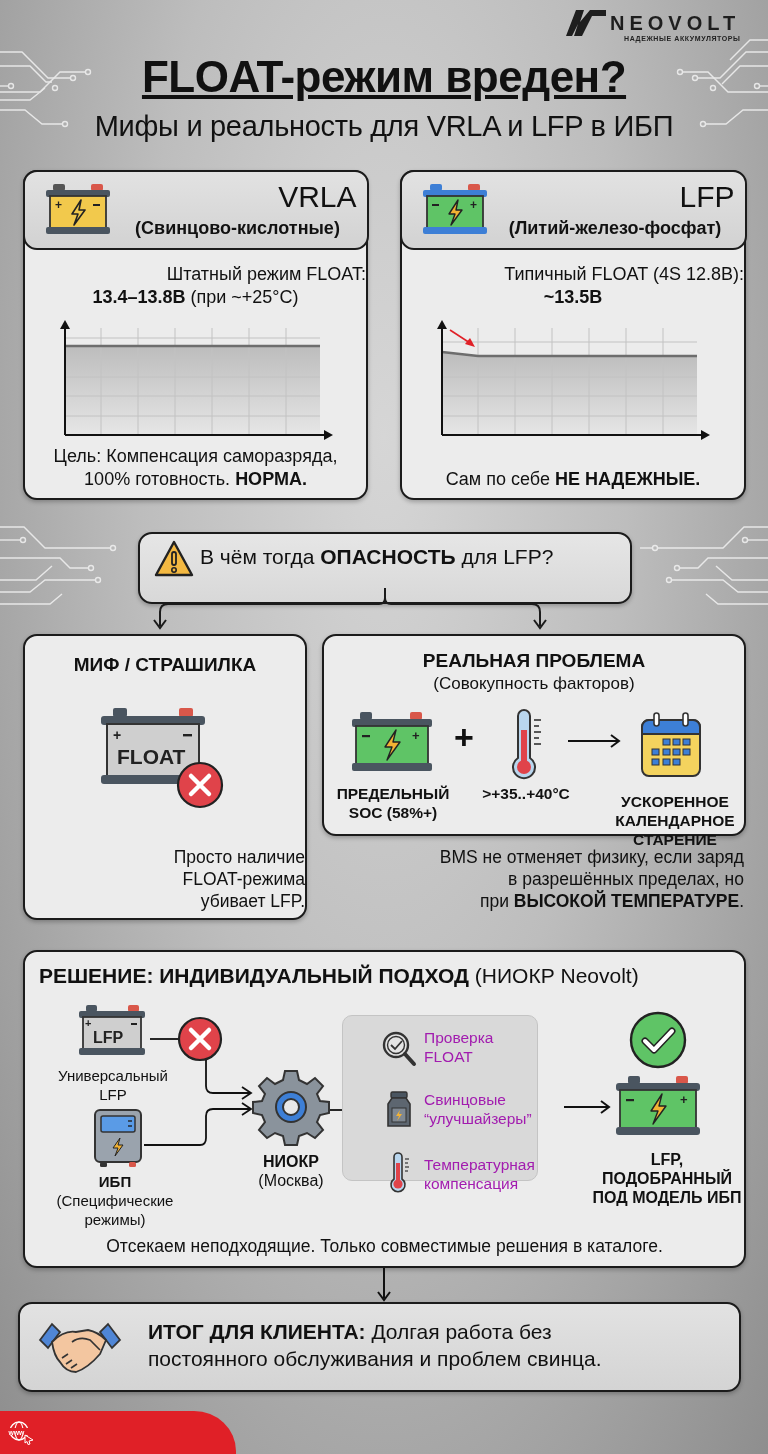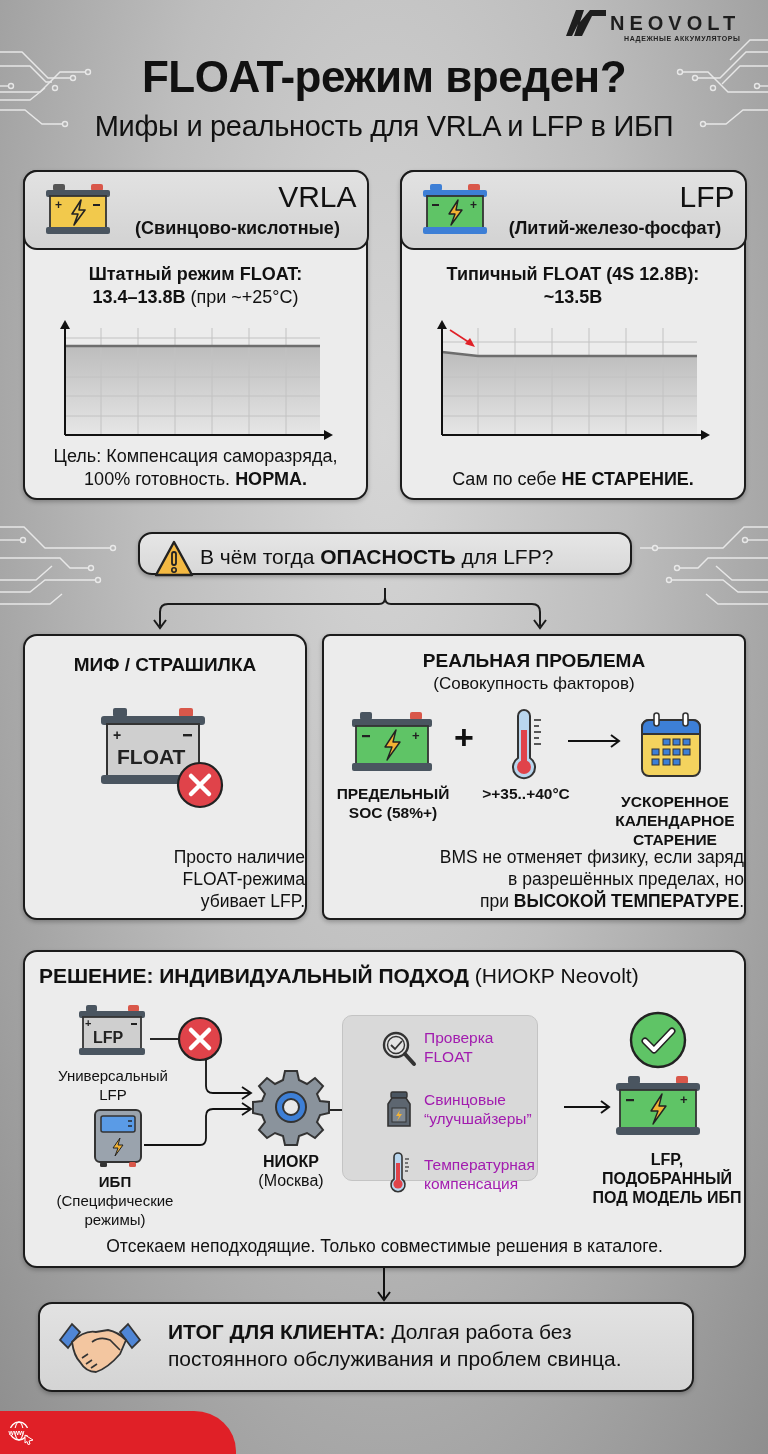--- a/index.html
+++ b/index.html
@@ -20,33 +20,33 @@
   }
   b, .b { font-weight: 700; }
 
   
   .logo { position: absolute; right: 22px; top: 8px; width: 180px; height: 36px; }
   .logo-mark { position: absolute; left: 0; top: 2px; width: 40px; height: 26px; }
   .logo-word { position: absolute; left: 44px; top: 4px; font-size: 20px; font-weight: 700; letter-spacing: 5px; color: #1e1e1e; }
   .logo-tag { position: absolute; left: 58px; top: 27px; font-size: 7px; font-weight: 700; letter-spacing: 0.6px; color: #222; }
 
   
-  .title { position: absolute; left: 0; width: 768px; top: 52px; font-size: 44px; font-weight: 700; text-align: center; letter-spacing: -0.5px; }
+  .title { position: absolute; left: 0; width: 768px; top: 52px; font-size: 44px; font-weight: 700; text-align: center; letter-spacing: -0.5px; text-decoration: underline; }
   .subtitle { position: absolute; left: 0; width: 768px; top: 110px; font-size: 29px; text-align: center; letter-spacing: -0.3px; }
 
   
   .cmp-head {
     position: absolute; left: -2.5px; top: -2.5px; right: -2.5px; height: 80px;
     border: 2.5px solid #1b1b1b; border-radius: 14px;
     background: linear-gradient(#e2e2e2, #d2d2d2);
   }
   .cmp-name { position: absolute; left: 100px; right: 10px; top: 8px; font-size: 30px; font-weight: 400; text-align: right; }
   .cmp-sub { position: absolute; left: 90px; right: 6px; top: 46px; font-size: 18px; font-weight: 700; text-align: center; }
   .cmp-icon { position: absolute; left: 18px; top: 10px; width: 70px; height: 58px; }
-  .cmp-l1 { position: absolute; left: 0; right: 0; top: 92px; font-size: 18px; text-align: center; font-weight: bold; }
+  .cmp-l1 { position: absolute; left: 0; right: 0; top: 92px; font-size: 18px; text-align: right; }
   .cmp-l2 { position: absolute; left: 0; right: 0; top: 115px; font-size: 18px; text-align: center; }
   .cmp-chart { position: absolute; left: 28px; top: 148px; width: 280px; height: 122px; }
   .cmp-f1 { position: absolute; left: 0; right: 0; top: 274px; font-size: 18px; text-align: center; }
   .cmp-f2 { position: absolute; left: 0; right: 0; top: 297px; font-size: 18px; text-align: center; }
 
   
   .q-card { border-radius: 14px; }
   .q-text { position: absolute; left: 60px; right: 10px; top: 11px; font-size: 21px; }
 
   
@@ -217,24 +217,24 @@
         <line x1="12" y1="96" x2="267" y2="96"></line>
     </g>
     <polyline points="12,32 48,36 267,36" fill="none" stroke="#6d6d6d" stroke-width="2.4"></polyline>
     <line x1="20" y1="10" x2="40" y2="23" stroke="#e02027" stroke-width="1.6"></line>
     <polygon points="45,27 35,24 40,18" fill="#e02027"></polygon>
     <line x1="12" y1="4" x2="12" y2="115" stroke="#111" stroke-width="2"></line>
     <polygon points="12,0 7,9 17,9" fill="#111"></polygon>
     <line x1="12" y1="115" x2="274" y2="115" stroke="#111" stroke-width="2"></line>
     <polygon points="280,115 271,110 271,120" fill="#111"></polygon>
   </svg>
-  <div class="cmp-f2"><span>Сам по себе </span><b>НЕ СТАРЕНИЕ.</b></div>
-</div>
-
-<div class="card q-card" style="left:138px;top:532px;width:494px;height:43px;background:linear-gradient(#e6e6e6,#d8d8d8);">
+  <div class="cmp-f2"><span>Сам по себе </span><b>НЕ НАДЕЖНЫЕ.</b></div>
+</div>
+
+<div class="card q-card" style="left:138px;top:532px;width:494px;height:72px;background:linear-gradient(#e6e6e6,#d8d8d8);">
   <svg class="abs" style="left:14px;top:6px" width="40" height="38" viewBox="0 0 40 38">
     <path d="M20 2 L38 35 H2 Z" fill="#f4b942" stroke="#222" stroke-width="2.4" stroke-linejoin="round"></path>
     <rect x="18" y="12" width="4" height="13" rx="2" fill="none" stroke="#222" stroke-width="1.8"></rect>
     <circle cx="20" cy="30" r="2.2" fill="none" stroke="#222" stroke-width="1.6"></circle>
   </svg>
   <div class="q-text"><span>В чём тогда </span><b>ОПАСНОСТЬ</b><span> для LFP?</span></div>
 </div>
 
 <svg class="abs" style="left:140px;top:588px" width="420" height="46" viewBox="0 0 420 46">
   <path d="M245 0 V10 Q245 16 239 16 H28 Q20 16 20 24 V38" fill="none" stroke="#1b1b1b" stroke-width="2"></path>
@@ -255,21 +255,21 @@
     <rect x="86" y="32" width="9" height="2.4" fill="#222"></rect>
     <text x="20" y="62" font-size="21" font-weight="700" fill="#222" font-family="Liberation Sans, sans-serif">FLOAT</text>
     <circle cx="103" cy="83" r="22" fill="#e0434a" stroke="#222" stroke-width="2.2"></circle>
     <path d="M94 74 L112 92 M112 74 L94 92" stroke="#fff" stroke-width="4.5" stroke-linecap="round"></path>
   </svg>
   <div class="body-txt" style="top:210px;">Просто наличие</div>
   <div class="body-txt" style="top:232px;">FLOAT-режима</div>
   <div class="body-txt" style="top:254px;">убивает LFP.</div>
 </div>
 
-<div class="card" style="left:322px;top:634px;width:424px;height:286px;border-radius:8px;">
+<div class="card" style="left:322px;top:634px;width:424px;height:202px;">
   <div class="sec-title" style="top:14px;">РЕАЛЬНАЯ ПРОБЛЕМА</div>
   <div class="sec-sub" style="top:38px;">(Совокупность факторов)</div>
   <svg class="abs" style="left:26px;top:74px" width="84" height="66" viewBox="0 0 84 66">
     <rect x="10" y="2" width="12" height="8" rx="2" fill="#4a5560"></rect>
     <rect x="60" y="2" width="12" height="8" rx="2" fill="#d9574a"></rect>
     <rect x="2" y="9" width="80" height="8" rx="2" fill="#4a5560"></rect>
     <rect x="6" y="16" width="72" height="38" fill="#5fc466" stroke="#333" stroke-width="1.8"></rect>
     <rect x="2" y="53" width="80" height="8" rx="2" fill="#4a5560"></rect>
     <rect x="12" y="25" width="8" height="2.2" fill="#222"></rect>
     <text x="62" y="30" font-size="13" font-weight="700" fill="#222" font-family="Liberation Sans, sans-serif">+</text>
@@ -459,21 +459,21 @@
     <div>ПОД МОДЕЛЬ ИБП</div>
 </div>
 
 <div class="abs" style="left:23px;top:1236px;width:723px;text-align:center;font-size:17.5px;">Отсекаем неподходящие. Только совместимые решения в каталоге.</div>
 
 <svg class="abs" style="left:376px;top:1268px" width="16" height="34" viewBox="0 0 16 34">
   <line x1="8" y1="0" x2="8" y2="30" stroke="#111" stroke-width="2"></line>
   <path d="M2 24 L8 32 L14 24" fill="none" stroke="#111" stroke-width="2"></path>
 </svg>
 
-<div class="card" style="left:38px;top:1302px;width:656px;height:90px;background:linear-gradient(#e2e2e2,#d4d4d4);">
+<div class="card" style="left:18px;top:1302px;width:723px;height:90px;background:linear-gradient(#e2e2e2,#d4d4d4);">
   <svg class="abs" style="left:18px;top:14px" width="84" height="60" viewBox="0 0 84 60">
     <path d="M2 22 L14 6 L22 14 L10 30 Z" fill="#4f86d6" stroke="#333" stroke-width="1.8"></path>
     <path d="M82 22 L70 6 L62 14 L74 30 Z" fill="#4f86d6" stroke="#333" stroke-width="1.8"></path>
     <path d="M14 24 Q26 12 38 14 L50 12 Q60 14 68 22 L62 36 Q50 50 38 54 Q28 54 22 44 Q16 38 14 24 Z" fill="#f3c6a0" stroke="#333" stroke-width="1.8"></path>
     <path d="M34 24 Q42 18 52 22 L62 32" fill="none" stroke="#333" stroke-width="1.6"></path>
     <path d="M24 40 L30 36 M28 46 L34 42 M33 50 L39 46" stroke="#333" stroke-width="1.6"></path>
   </svg>
   <div class="abs" style="left:128px;top:14px;font-size:21px;line-height:27px;">
     <div><b>ИТОГ ДЛЯ КЛИЕНТА:</b><span> Долгая работа без</span></div>
     <div>постоянного обслуживания и проблем свинца.</div>

